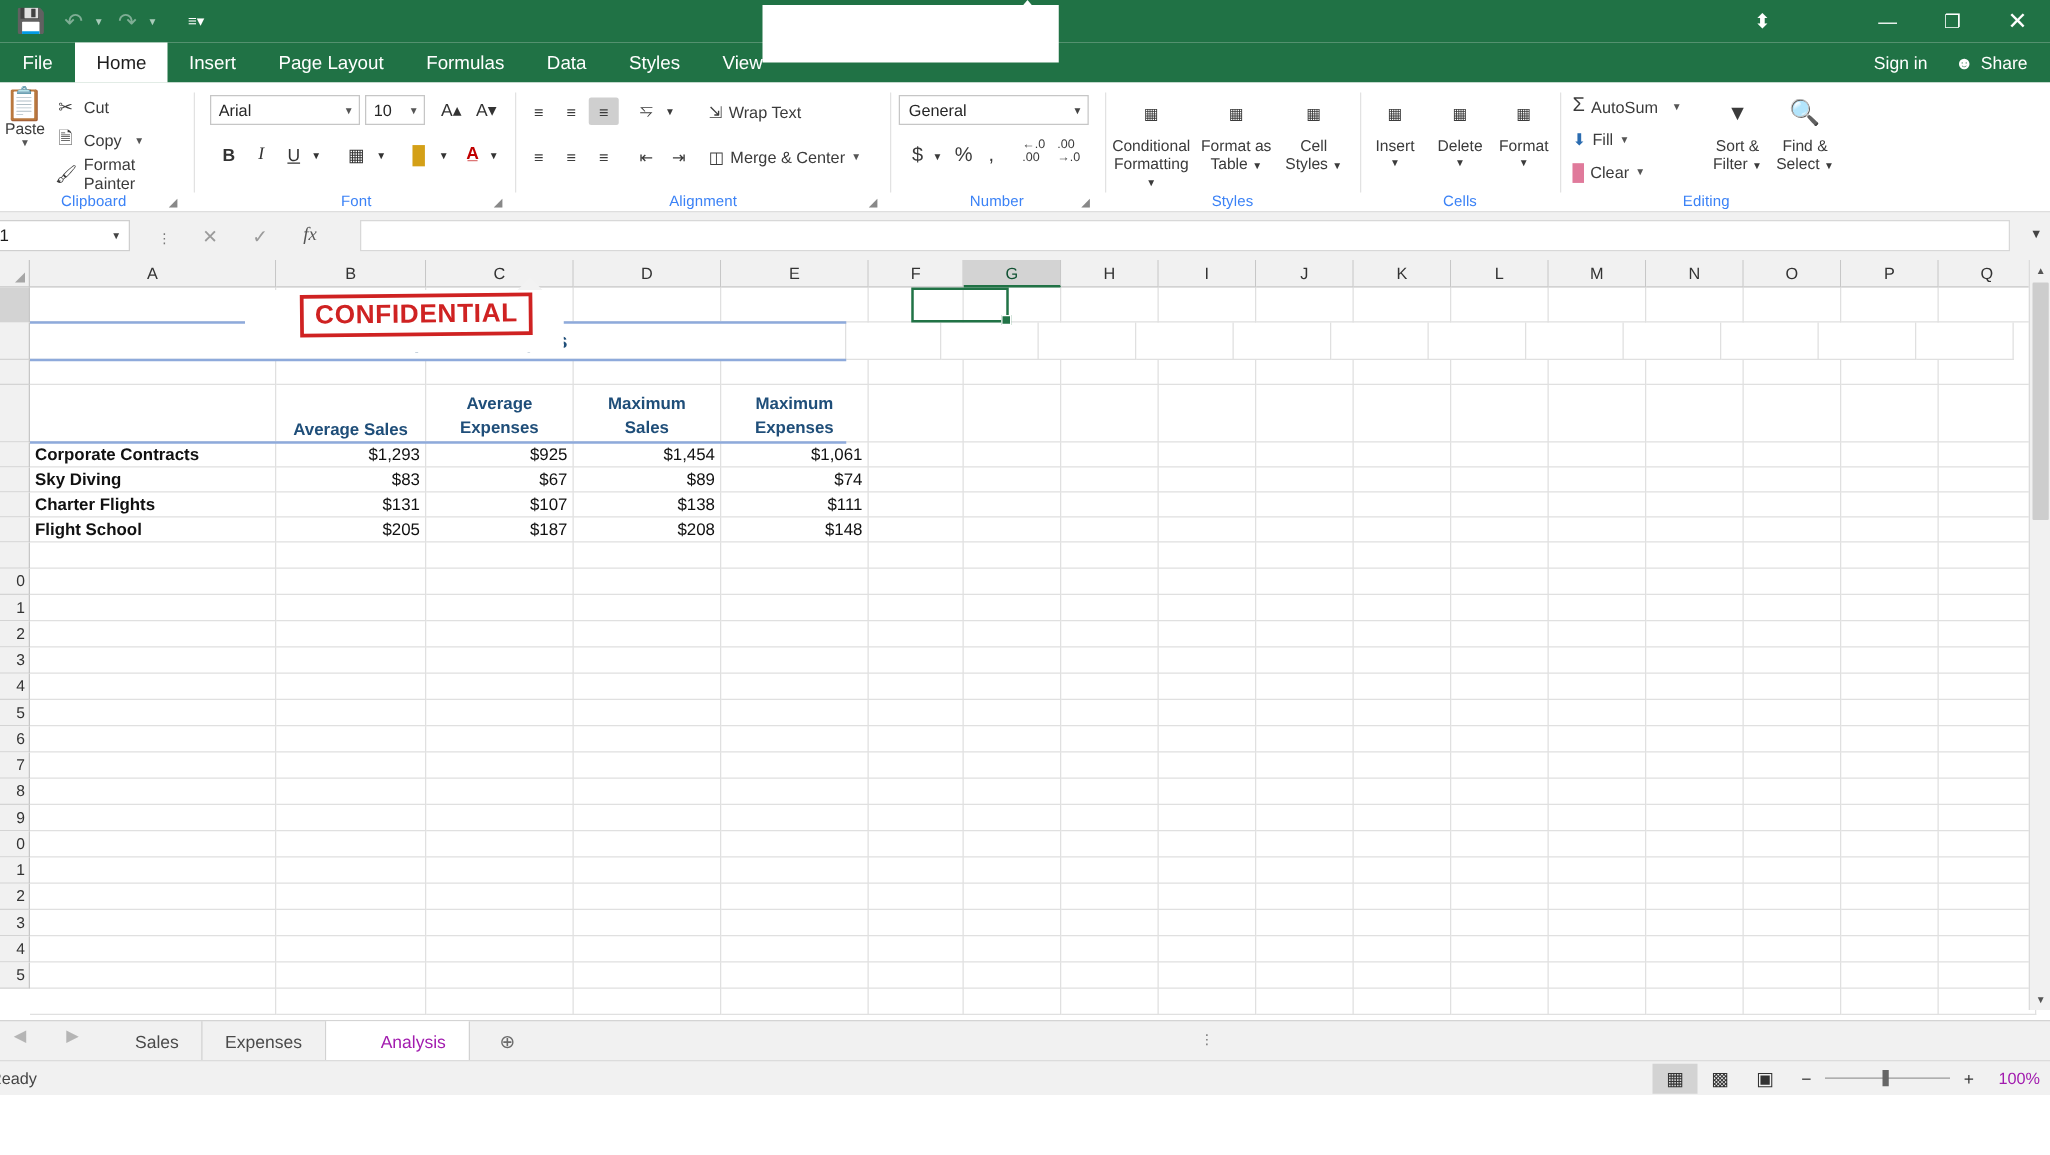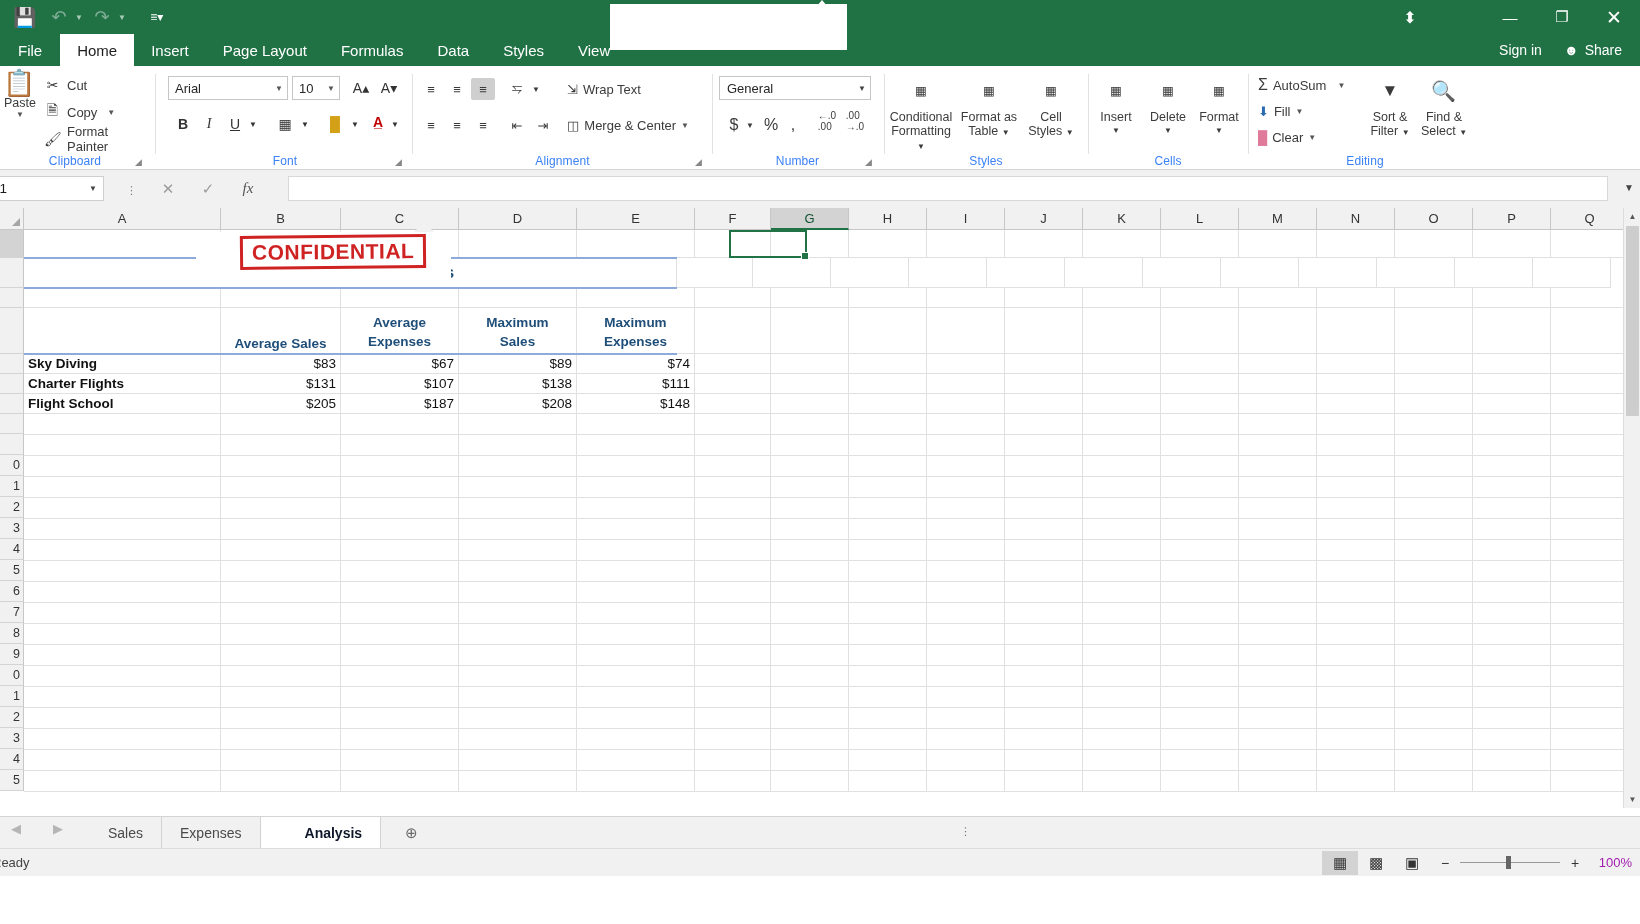--- a/index.html
+++ b/index.html
@@ -212,21 +212,21 @@
   
   .tabbar { position:absolute; left:0; top:816px; width:1640px; height:32px; background:#f1f1f1; border-top:1px solid #d4d4d4; }
   .nav-arrows { position:absolute; left:6px; top:4px; display:flex; gap:22px; }
   .nav-ar { font-size:13px; color:#b5b5b5; width:20px; text-align:center; }
   .sheettabs { position:absolute; left:90px; top:0; display:flex; height:32px; align-items:stretch; }
   .stab {
     padding:0 18px; display:flex; align-items:center; font-size:14px; color:#4a4a4a;
     border-right:1px solid #d2d2d2; height:32px;
   }
   .stab.active {
-    background:#fff; color:#0f172a; font-weight:bold;
+    background:#fff; color:#a21caf; font-weight:normal;
     border-top:none; border-right:1px solid #d2d2d2;padding-left:44px;
   }
   .addsheet { display:flex; align-items:center; padding:0 24px; font-size:15px; color:#6b6b6b; }
   .tabdots { position:absolute; left:960px; top:8px; color:#777; font-size:11px; }
 
   
   .statusbar {
     position:absolute; left:0; top:848px; width:1640px; height:28px;
     background:#f1f1f1; border-top:1px solid #dcdcdc; display:flex; align-items:center;
   }
@@ -601,20 +601,39 @@
         <div class="cell" style="width:78px;height:46px;"></div>
         <div class="cell" style="width:78px;height:46px;"></div>
         <div class="cell" style="width:78px;height:46px;"></div>
         <div class="cell" style="width:78px;height:46px;"></div>
         <div class="cell" style="width:78px;height:46px;"></div>
         <div class="cell" style="width:78px;height:46px;"></div>
         <div class="cell" style="width:78px;height:46px;"></div>
         <div class="cell" style="width:78px;height:46px;"></div>
       </div>
 
+      <div class="cellrow" style="height:20px;">
+        <div class="cell bold" style="width:197px;">Corporate Contracts</div>
+        <div class="cell rt" style="width:120px;">$1,293</div>
+        <div class="cell rt" style="width:118px;">$925</div>
+        <div class="cell rt" style="width:118px;">$1,454</div>
+        <div class="cell rt" style="width:118px;">$1,061</div>
+        <div class="cell" style="width:76px;"></div>
+        <div class="cell" style="width:78px;"></div>
+        <div class="cell" style="width:78px;"></div>
+        <div class="cell" style="width:78px;"></div>
+        <div class="cell" style="width:78px;"></div>
+        <div class="cell" style="width:78px;"></div>
+        <div class="cell" style="width:78px;"></div>
+        <div class="cell" style="width:78px;"></div>
+        <div class="cell" style="width:78px;"></div>
+        <div class="cell" style="width:78px;"></div>
+        <div class="cell" style="width:78px;"></div>
+        <div class="cell" style="width:78px;"></div>
+      </div>
 
       <div class="cellrow" style="height:20px;">
         <div class="cell bold" style="width:197px;">Sky Diving</div>
         <div class="cell rt" style="width:120px;">$83</div>
         <div class="cell rt" style="width:118px;">$67</div>
         <div class="cell rt" style="width:118px;">$89</div>
         <div class="cell rt" style="width:118px;">$74</div>
         <div class="cell" style="width:76px;"></div>
         <div class="cell" style="width:78px;"></div>
         <div class="cell" style="width:78px;"></div>

